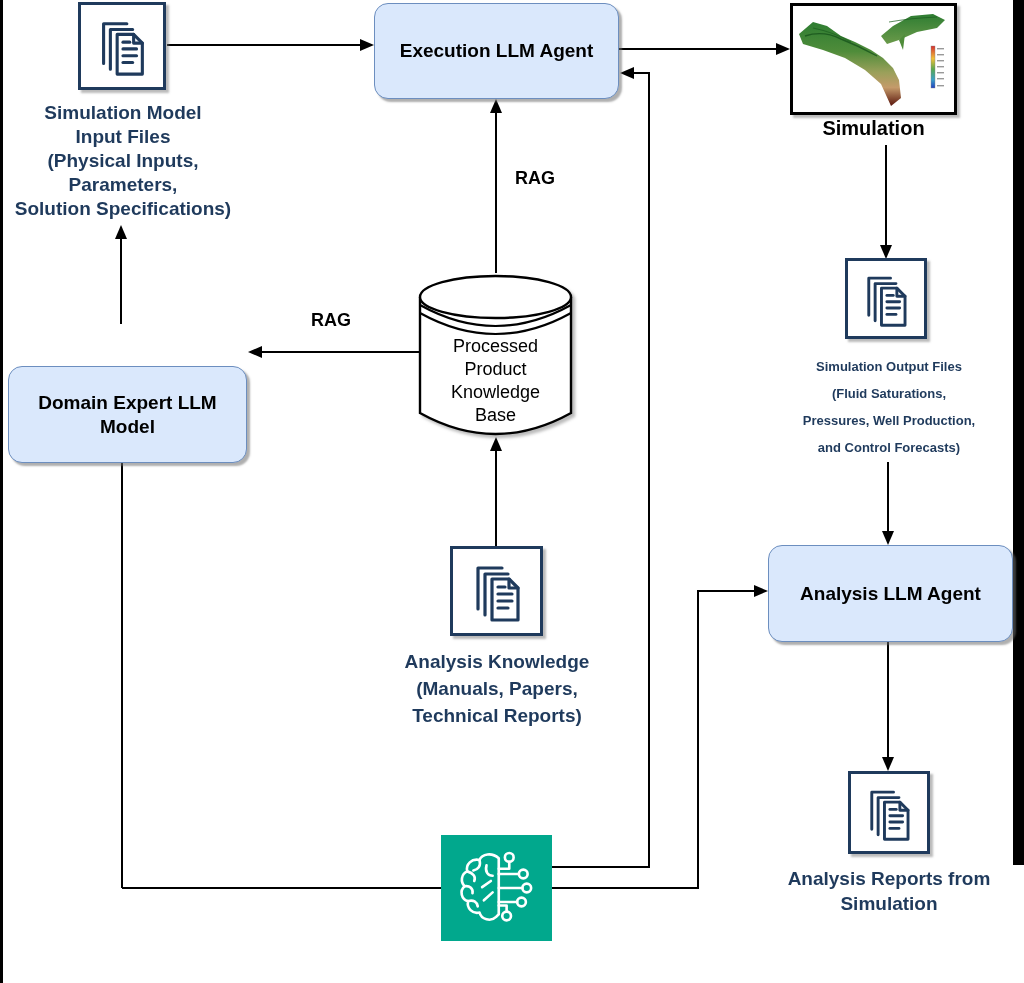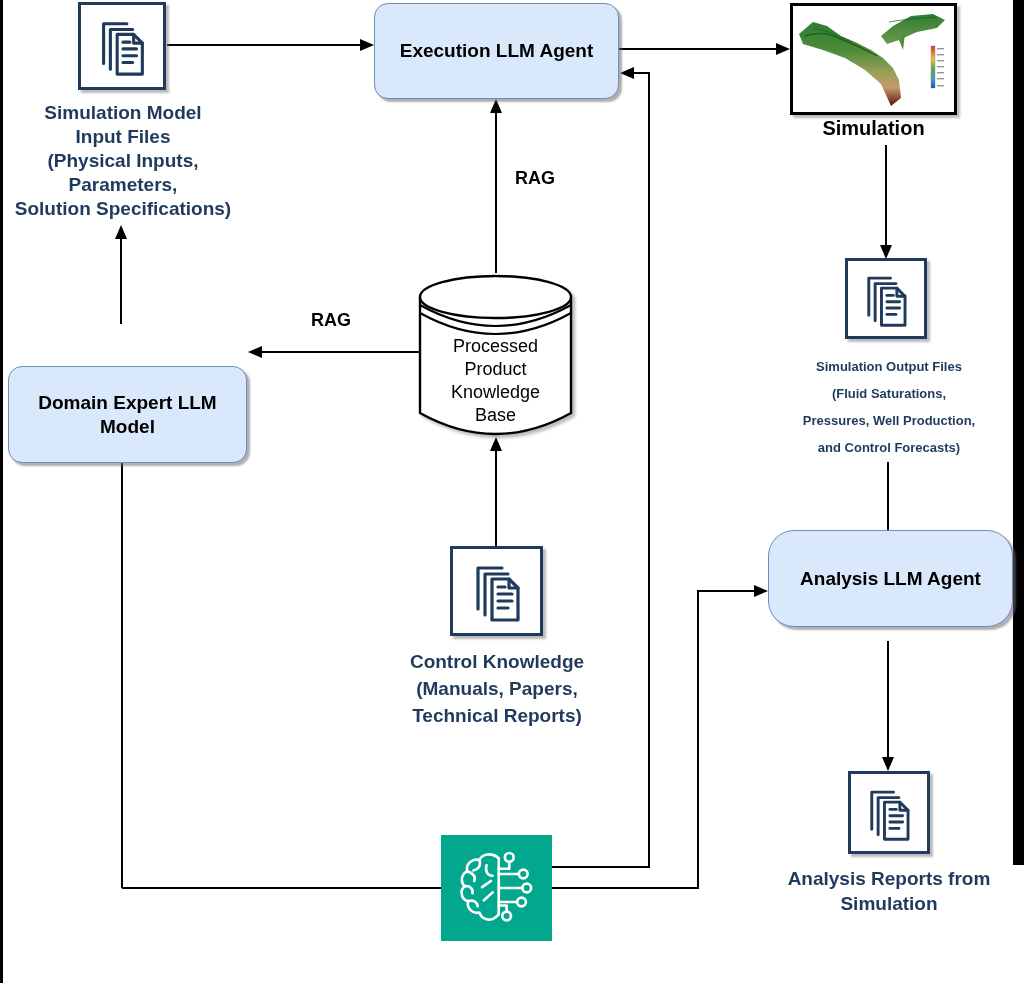--- a/index.html
+++ b/index.html
@@ -187,21 +187,21 @@
       <path d="M20 56 V15 H43"></path>
       <path d="M27 20 H44 L53 29 V61 H27 Z" fill="#fff"></path>
       <path d="M44 20 V29 H53"></path>
       <path d="M33 28 H40"></path>
         <path d="M33 35 H47"></path>
         <path d="M33 42 H47"></path>
         <path d="M33 49 H43"></path>
     </svg>
   </div>
   <div class="lbl navy" style="left:375px;top:648px;width:244px;line-height:27px;">
-    <div class="tl"><span>Control Knowledge</span></div>
+    <div class="tl"><span>Analysis Knowledge</span></div>
     <div class="tl"><span>(Manuals, Papers,</span></div>
     <div class="tl"><span>Technical Reports)</span></div>
   </div>
 
   <div class="docbox" style="left:845px;top:258px;width:82px;height:81px;">
     <svg width="58" height="58" viewBox="0 0 64 64" fill="none" stroke="#1f3a5c" stroke-width="3.2" stroke-linecap="round" stroke-linejoin="round">
       <path d="M13 50 V9 H37"></path>
       <path d="M20 56 V15 H43"></path>
       <path d="M27 20 H44 L53 29 V61 H27 Z" fill="#fff"></path>
       <path d="M44 20 V29 H53"></path>
@@ -211,21 +211,21 @@
         <path d="M33 49 H43"></path>
     </svg>
   </div>
   <div class="lbl navy" style="left:754px;top:353px;width:270px;line-height:27px;font-size:13px;">
     <div class="tl"><span>Simulation Output Files</span></div>
     <div class="tl"><span>(Fluid Saturations,</span></div>
     <div class="tl"><span>Pressures, Well Production,</span></div>
     <div class="tl"><span>and Control Forecasts)</span></div>
   </div>
 
-  <div class="agent" style="left:768px;top:530px;width:243px;height:95px;border-radius:26px;">
+  <div class="agent" style="left:768px;top:545px;width:243px;height:95px;">
     <span>Analysis LLM Agent</span>
   </div>
 
   <div class="docbox" style="left:848px;top:771px;width:82px;height:83px;">
     <svg width="58" height="58" viewBox="0 0 64 64" fill="none" stroke="#1f3a5c" stroke-width="3.2" stroke-linecap="round" stroke-linejoin="round">
       <path d="M13 50 V9 H37"></path>
       <path d="M20 56 V15 H43"></path>
       <path d="M27 20 H44 L53 29 V61 H27 Z" fill="#fff"></path>
       <path d="M44 20 V29 H53"></path>
       <path d="M33 28 H40"></path>

